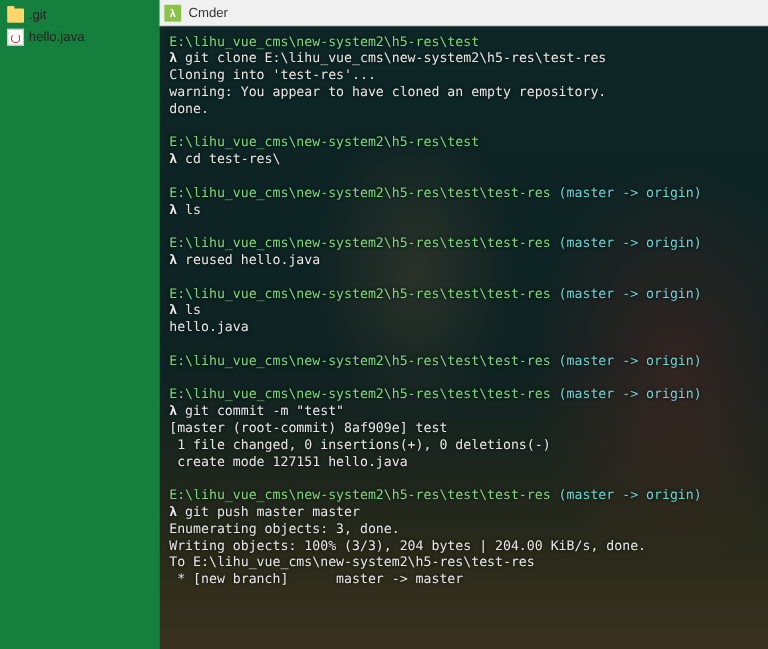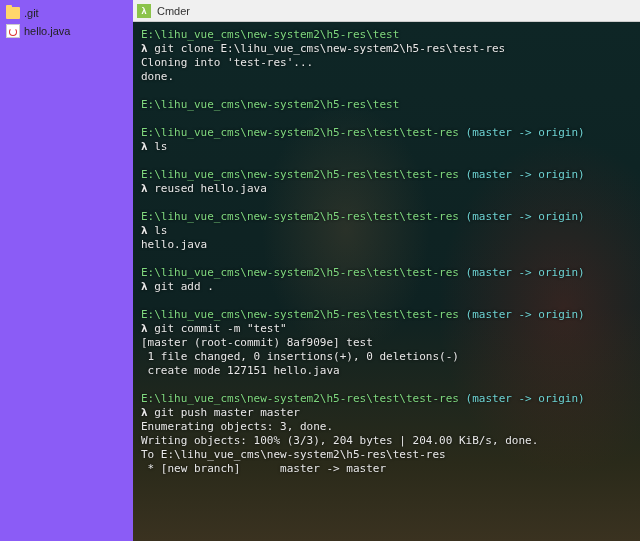--- a/index.html
+++ b/index.html
@@ -7,21 +7,21 @@
   width: 640px; height: 541px;
   font-family: "Segoe UI", Tahoma, sans-serif;
   font-size: 12px;
   background: #fff;
   overflow: hidden;
   position: relative;
 }
 .file-panel {
   position: absolute; left: 0; top: 0;
   width: 133px; height: 541px;
-  background: #8b5cf6;
+  background: #15803d;
   padding: 4px 6px;
 }
 .file-item {
   display: flex; align-items: center;
   gap: 4px; height: 18px;
   font-size: 11px; color: #222;
 }
 .folder-icon {
   width: 14px; height: 12px;
   background: #ffd66b;
@@ -103,41 +103,42 @@
 <div class="terminal-window">
   <div class="title-bar">
     <span class="app-icon">λ</span>
     <span>Cmder</span>
   </div>
   <div class="terminal-body">
 
     <div class="line grn">E:\lihu_vue_cms\new-system2\h5-res\test</div>
     <div class="line"><span class="lambda">λ</span> <span class="wht">git clone E:\lihu_vue_cms\new-system2\h5-res\test-res</span></div>
     <div class="line wht">Cloning into 'test-res'...</div>
+    <div class="line wht">warning: You appear to have cloned an empty repository.</div>
     <div class="line wht">done.</div>
     <div class="blank"></div>
 
     <div class="line grn">E:\lihu_vue_cms\new-system2\h5-res\test</div>
+    <div class="line"><span class="lambda">λ</span> <span class="wht">cd test-res\</span></div>
     <div class="blank"></div>
 
     <div class="line"><span class="grn">E:\lihu_vue_cms\new-system2\h5-res\test\test-res</span> <span class="cyn">(master -&gt; origin)</span></div>
     <div class="line"><span class="lambda">λ</span> <span class="wht">ls</span></div>
     <div class="blank"></div>
 
     <div class="line"><span class="grn">E:\lihu_vue_cms\new-system2\h5-res\test\test-res</span> <span class="cyn">(master -&gt; origin)</span></div>
     <div class="line"><span class="lambda">λ</span> <span class="wht">reused hello.java</span></div>
     <div class="blank"></div>
 
     <div class="line"><span class="grn">E:\lihu_vue_cms\new-system2\h5-res\test\test-res</span> <span class="cyn">(master -&gt; origin)</span></div>
     <div class="line"><span class="lambda">λ</span> <span class="wht">ls</span></div>
     <div class="line wht">hello.java</div>
     <div class="blank"></div>
 
     <div class="line"><span class="grn">E:\lihu_vue_cms\new-system2\h5-res\test\test-res</span> <span class="cyn">(master -&gt; origin)</span></div>
-    <div class="line"><span class="lambda">λ</span> <span class="wht">git add .</span></div>
     <div class="blank"></div>
 
     <div class="line"><span class="grn">E:\lihu_vue_cms\new-system2\h5-res\test\test-res</span> <span class="cyn">(master -&gt; origin)</span></div>
     <div class="line"><span class="lambda">λ</span> <span class="wht">git commit -m "test"</span></div>
     <div class="line wht">[master (root-commit) 8af909e] test</div>
     <div class="line wht"> 1 file changed, 0 insertions(+), 0 deletions(-)</div>
     <div class="line wht"> create mode 127151 hello.java</div>
     <div class="blank"></div>
 
     <div class="line"><span class="grn">E:\lihu_vue_cms\new-system2\h5-res\test\test-res</span> <span class="cyn">(master -&gt; origin)</span></div>

